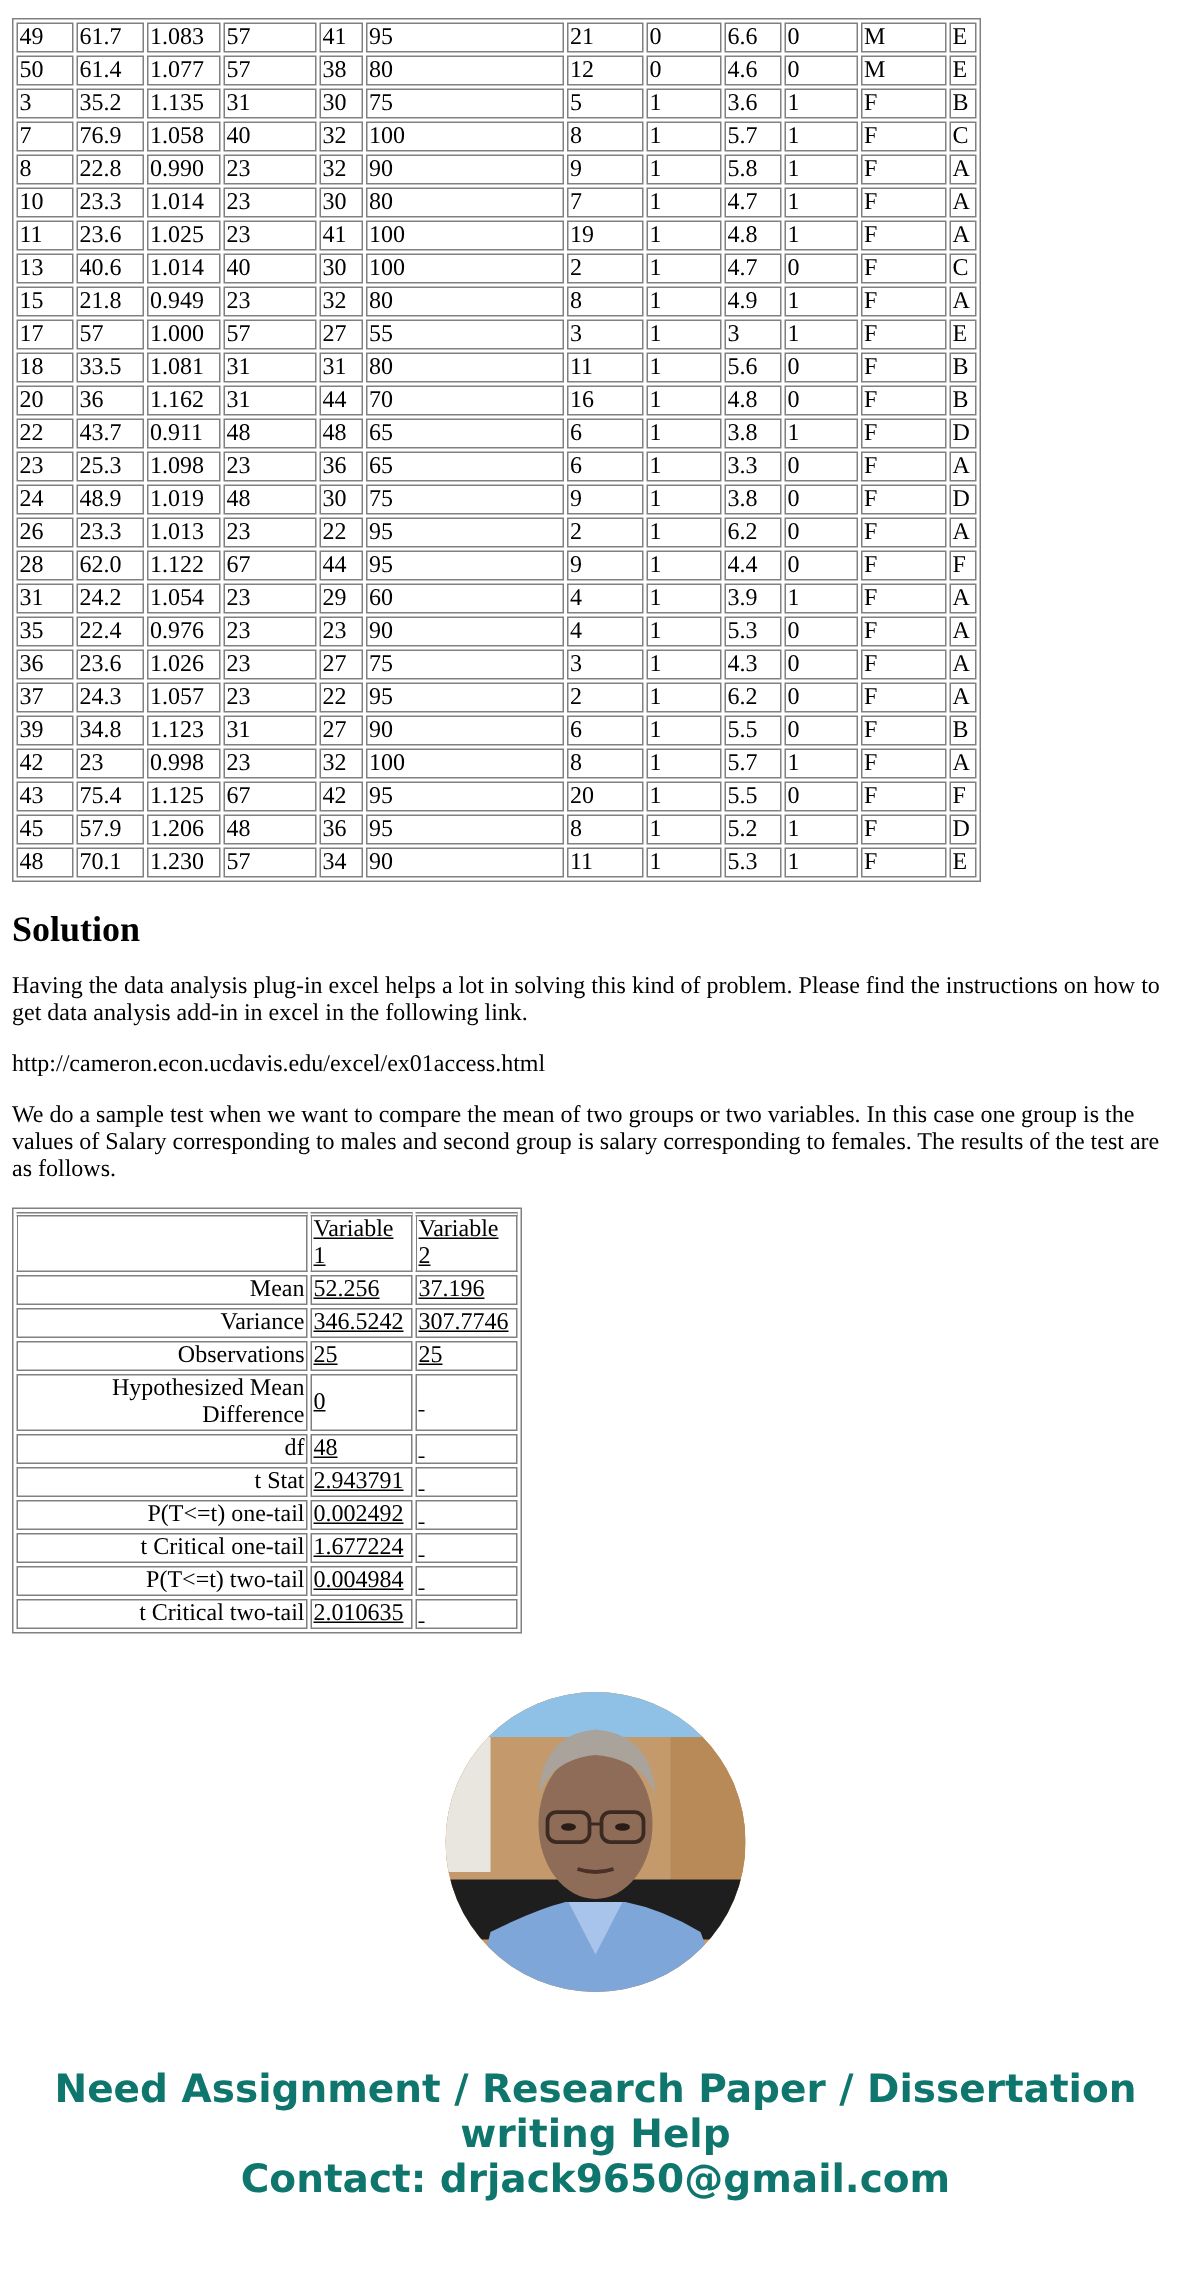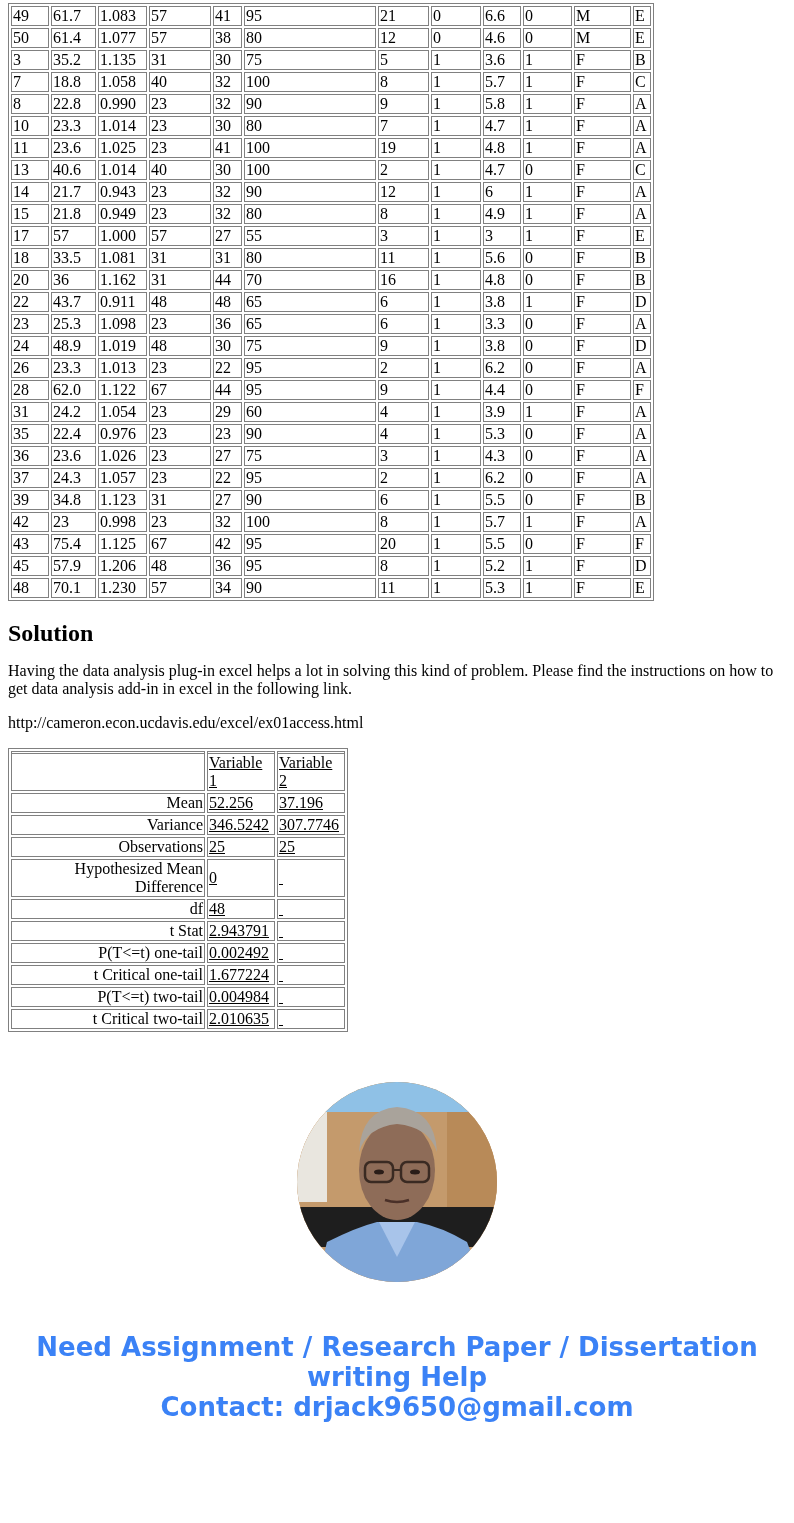--- a/index.html
+++ b/index.html
@@ -3,21 +3,21 @@
   <meta charset="utf-8">
   <style>
     html, body { margin: 0; padding: 0; background: #ffffff; }
     body {
       width: 794px;
       font-family: "Liberation Serif", "DejaVu Serif", serif;
       font-size: 16px;
       color: #000;
       position: relative;
     }
-    .wrap { padding: 12px 8px; }
+    .wrap { padding: 1px 8px; margin-top: 20px; }
 
     
     table.data {
       position: relative;
       top: -9px;
       border: 1px solid #808080;
       border-collapse: separate;
       border-spacing: 2px;
       margin: 0;
     }
@@ -85,21 +85,21 @@
     }
 
     .promo {
       font-family: "DejaVu Sans", sans-serif;
       font-weight: bold;
       font-size: 26px;
       line-height: 30px;
       text-align: center;
       margin-top: 50px;
       padding: 0 20px;
-      color: #3b82f6;
+      color: #0f766e;
     }
   </style>
 </head>
 <body>
 
 <div class="wrap">
   <table class="data">
     <tbody id="data-body">
         <tr>
           <td class="c0">49</td>
@@ -138,21 +138,21 @@
           <td class="c5">75</td>
           <td class="c6">5</td>
           <td class="c7">1</td>
           <td class="c8">3.6</td>
           <td class="c9">1</td>
           <td class="c10">F</td>
           <td class="c11">B</td>
         </tr>
         <tr>
           <td class="c0">7</td>
-          <td class="c1">18.8</td>
+          <td class="c1">76.9</td>
           <td class="c2">1.058</td>
           <td class="c3">40</td>
           <td class="c4">32</td>
           <td class="c5">100</td>
           <td class="c6">8</td>
           <td class="c7">1</td>
           <td class="c8">5.7</td>
           <td class="c9">1</td>
           <td class="c10">F</td>
           <td class="c11">C</td>
@@ -207,34 +207,20 @@
           <td class="c4">30</td>
           <td class="c5">100</td>
           <td class="c6">2</td>
           <td class="c7">1</td>
           <td class="c8">4.7</td>
           <td class="c9">0</td>
           <td class="c10">F</td>
           <td class="c11">C</td>
         </tr>
         <tr>
-          <td class="c0">14</td>
-          <td class="c1">21.7</td>
-          <td class="c2">0.943</td>
-          <td class="c3">23</td>
-          <td class="c4">32</td>
-          <td class="c5">90</td>
-          <td class="c6">12</td>
-          <td class="c7">1</td>
-          <td class="c8">6</td>
-          <td class="c9">1</td>
-          <td class="c10">F</td>
-          <td class="c11">A</td>
-        </tr>
-        <tr>
           <td class="c0">15</td>
           <td class="c1">21.8</td>
           <td class="c2">0.949</td>
           <td class="c3">23</td>
           <td class="c4">32</td>
           <td class="c5">80</td>
           <td class="c6">8</td>
           <td class="c7">1</td>
           <td class="c8">4.9</td>
           <td class="c9">1</td>
@@ -478,20 +464,21 @@
           <td class="c9">1</td>
           <td class="c10">F</td>
           <td class="c11">E</td>
         </tr>
       </tbody>
   </table>
 
   <h3 class="sol">Solution</h3>
   <p>Having the data analysis plug-in excel helps a lot in solving this kind of problem. Please find the instructions on how to get data analysis add-in in excel in the following link.</p>
   <p>http://cameron.econ.ucdavis.edu/excel/ex01access.html</p>
+  <p>We do a sample test when we want to compare the mean of two groups or two variables. In this case one group is the values of Salary corresponding to males and second group is salary corresponding to females. The results of the test are as follows.</p>
 
   <table class="ttest">
     <tbody>
       <tr class="sep">
         <td class="lbl bordered">&nbsp;</td>
         <td class="v bordered">Variable 1</td>
         <td class="v bordered">Variable 2</td>
       </tr>
     </tbody>
     <tbody id="ttest-body">

